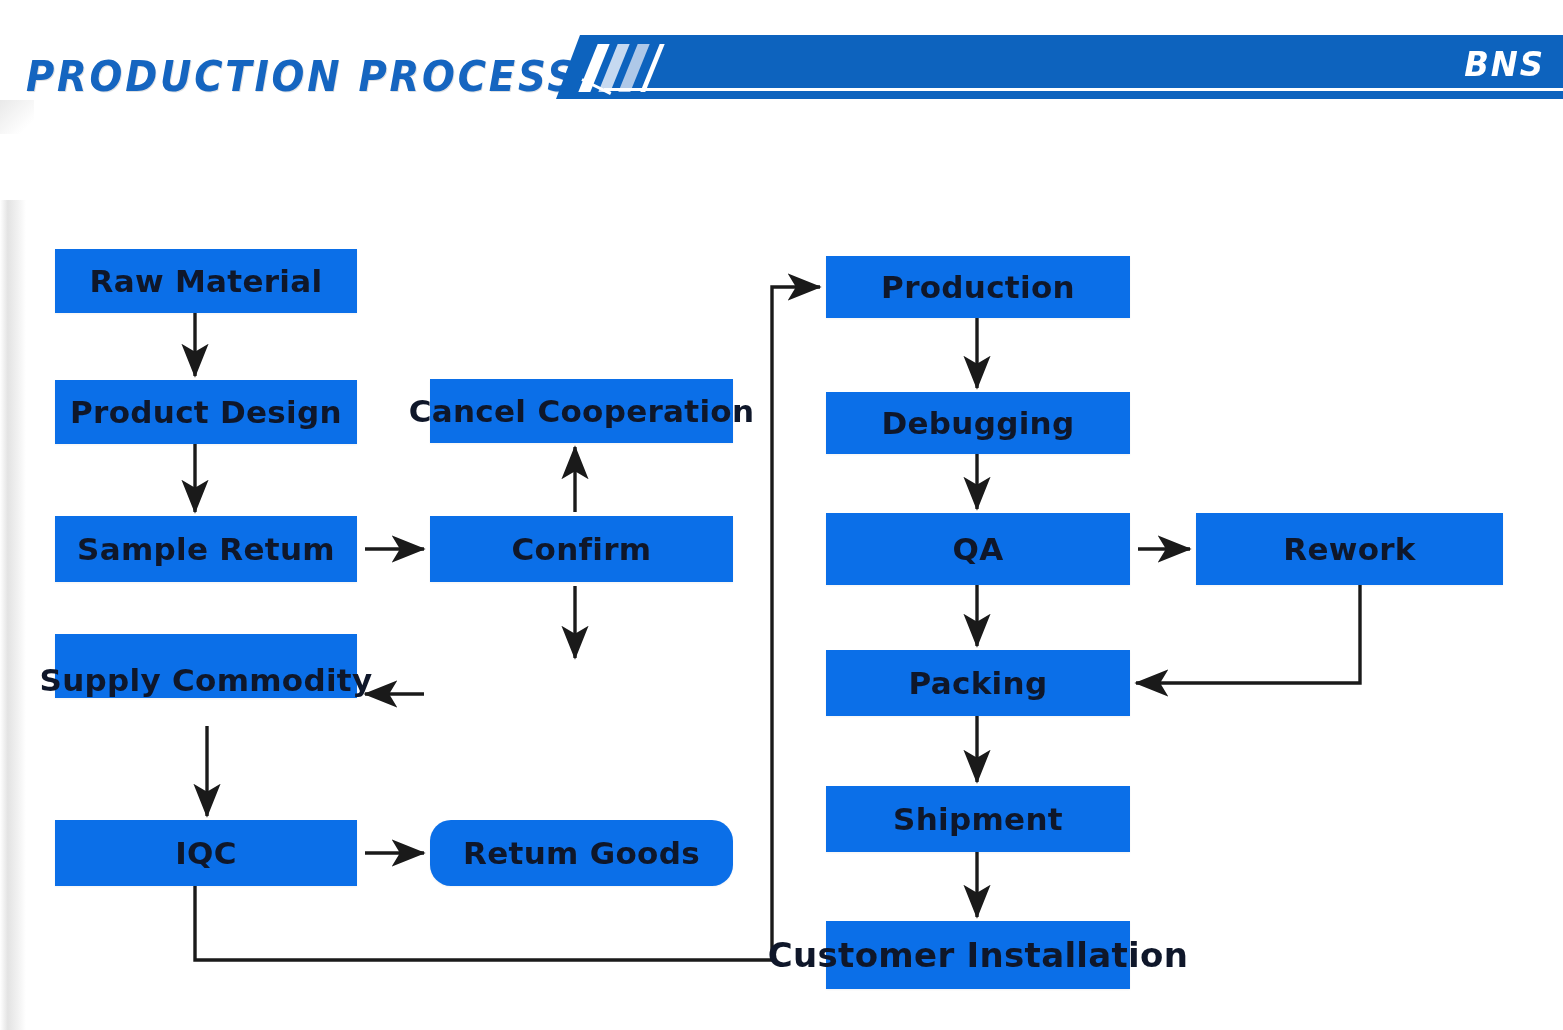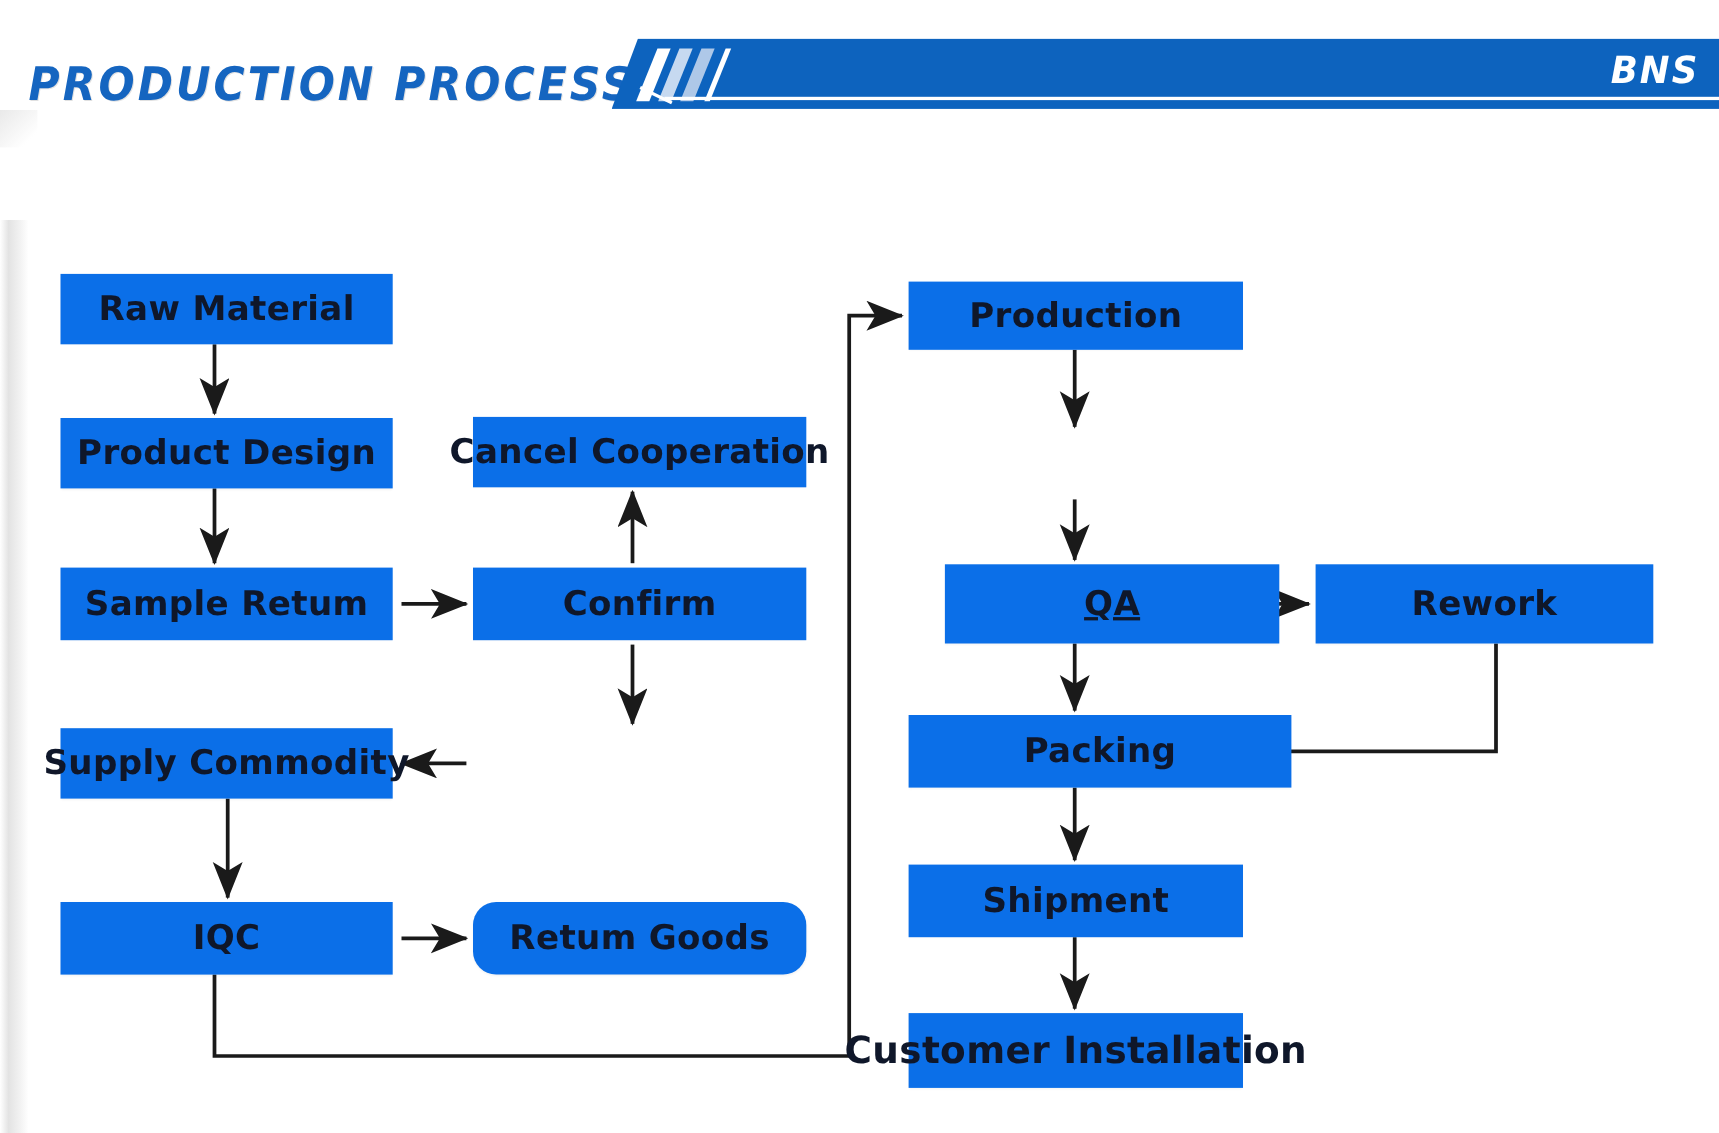--- a/index.html
+++ b/index.html
@@ -196,44 +196,47 @@
 
     <div class="node" style="left:55px;  top:249px; width:302px; height:64px;">
       <span>Raw Material</span>
     </div>
     <div class="node" style="left:55px;  top:380px; width:302px; height:64px;">
       <span>Product Design</span>
     </div>
     <div class="node" style="left:55px;  top:516px; width:302px; height:66px;">
       <span>Sample Retum</span>
     </div>
-    <div class="node" style="left:55px;  top:662px; width:302px; height:64px;">
+    <div class="node" style="left:55px;  top:634px; width:302px; height:64px;align-items:flex-end;">
       <span>Supply Commodity</span>
     </div>
     <div class="node" style="left:55px;  top:820px; width:302px; height:66px;">
       <span>IQC</span>
     </div>
 
     <div class="node" style="left:430px; top:379px; width:303px; height:64px;">
       <span>Cancel Cooperation</span>
     </div>
     <div class="node" style="left:430px; top:516px; width:303px; height:66px;">
       <span>Confirm</span>
     </div>
     <div class="node" style="left:430px; top:820px; width:303px; height:66px;border-radius:21px;">
       <span>Retum Goods</span>
     </div>
 
     <div class="node" style="left:826px; top:256px; width:304px; height:62px;">
       <span>Production</span>
     </div>
-    <div class="node" style="left:859px; top:513px; width:304px; height:72px;text-decoration:underline;">
+    <div class="node" style="left:826px; top:392px; width:304px; height:62px;">
+      <span>Debugging</span>
+    </div>
+    <div class="node" style="left:826px; top:513px; width:304px; height:72px;">
       <span>QA</span>
     </div>
-    <div class="node" style="left:826px; top:650px; width:348px; height:66px;">
+    <div class="node" style="left:826px; top:650px; width:304px; height:66px;">
       <span>Packing</span>
     </div>
     <div class="node" style="left:826px; top:786px; width:304px; height:66px;">
       <span>Shipment</span>
     </div>
     <div class="node" style="left:826px; top:921px; width:304px; height:68px; font-size:34px;">
       <span>Customer Installation</span>
     </div>
 
     <div class="node" style="left:1196px; top:513px; width:307px; height:72px;">

